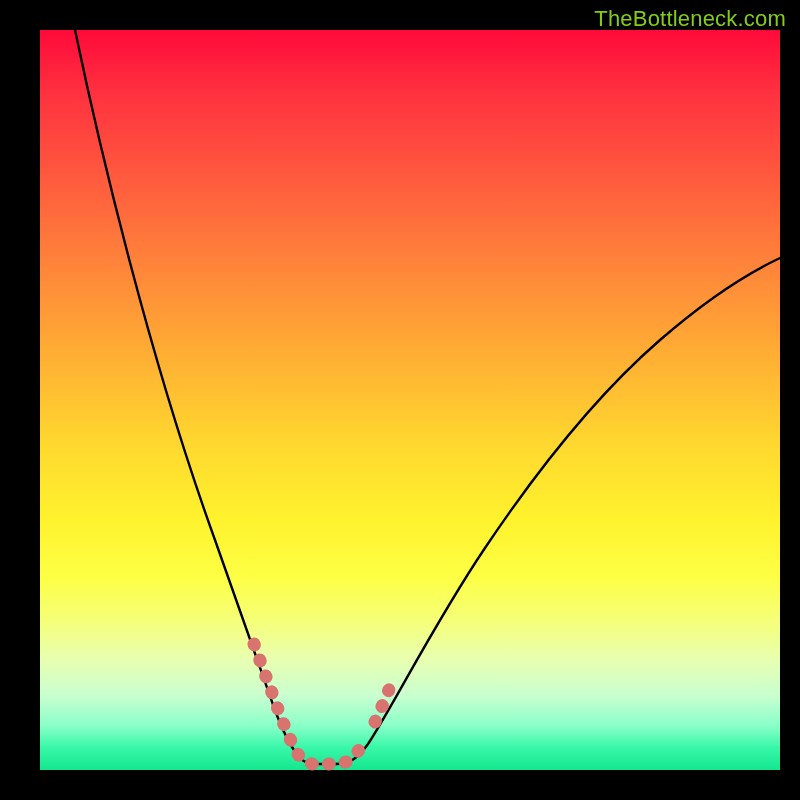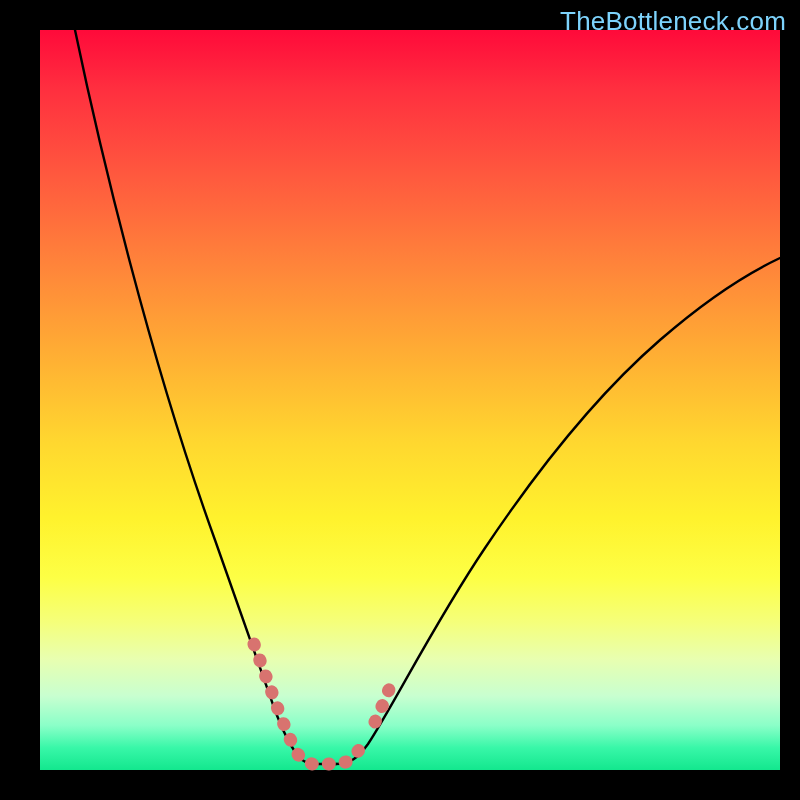--- a/index.html
+++ b/index.html
@@ -38,22 +38,22 @@
       #c8ffd0 90%,
       #8affc8 94%,
       #38f7a8 97%,
       #13e78e 100%
     );
   }
   .watermark {
     position: absolute;
     top: 6px;
     right: 14px;
-    color: #7dd3fc;
-    font-size: 26px;
+    color: #84cc16;
+    font-size: 22px;
     font-weight: 400;
     letter-spacing: 0.2px;
     z-index: 10;
     user-select: none;
   }
   svg.curve {
     position: absolute;
     left: 0;
     top: 0;
     width: 740px;

